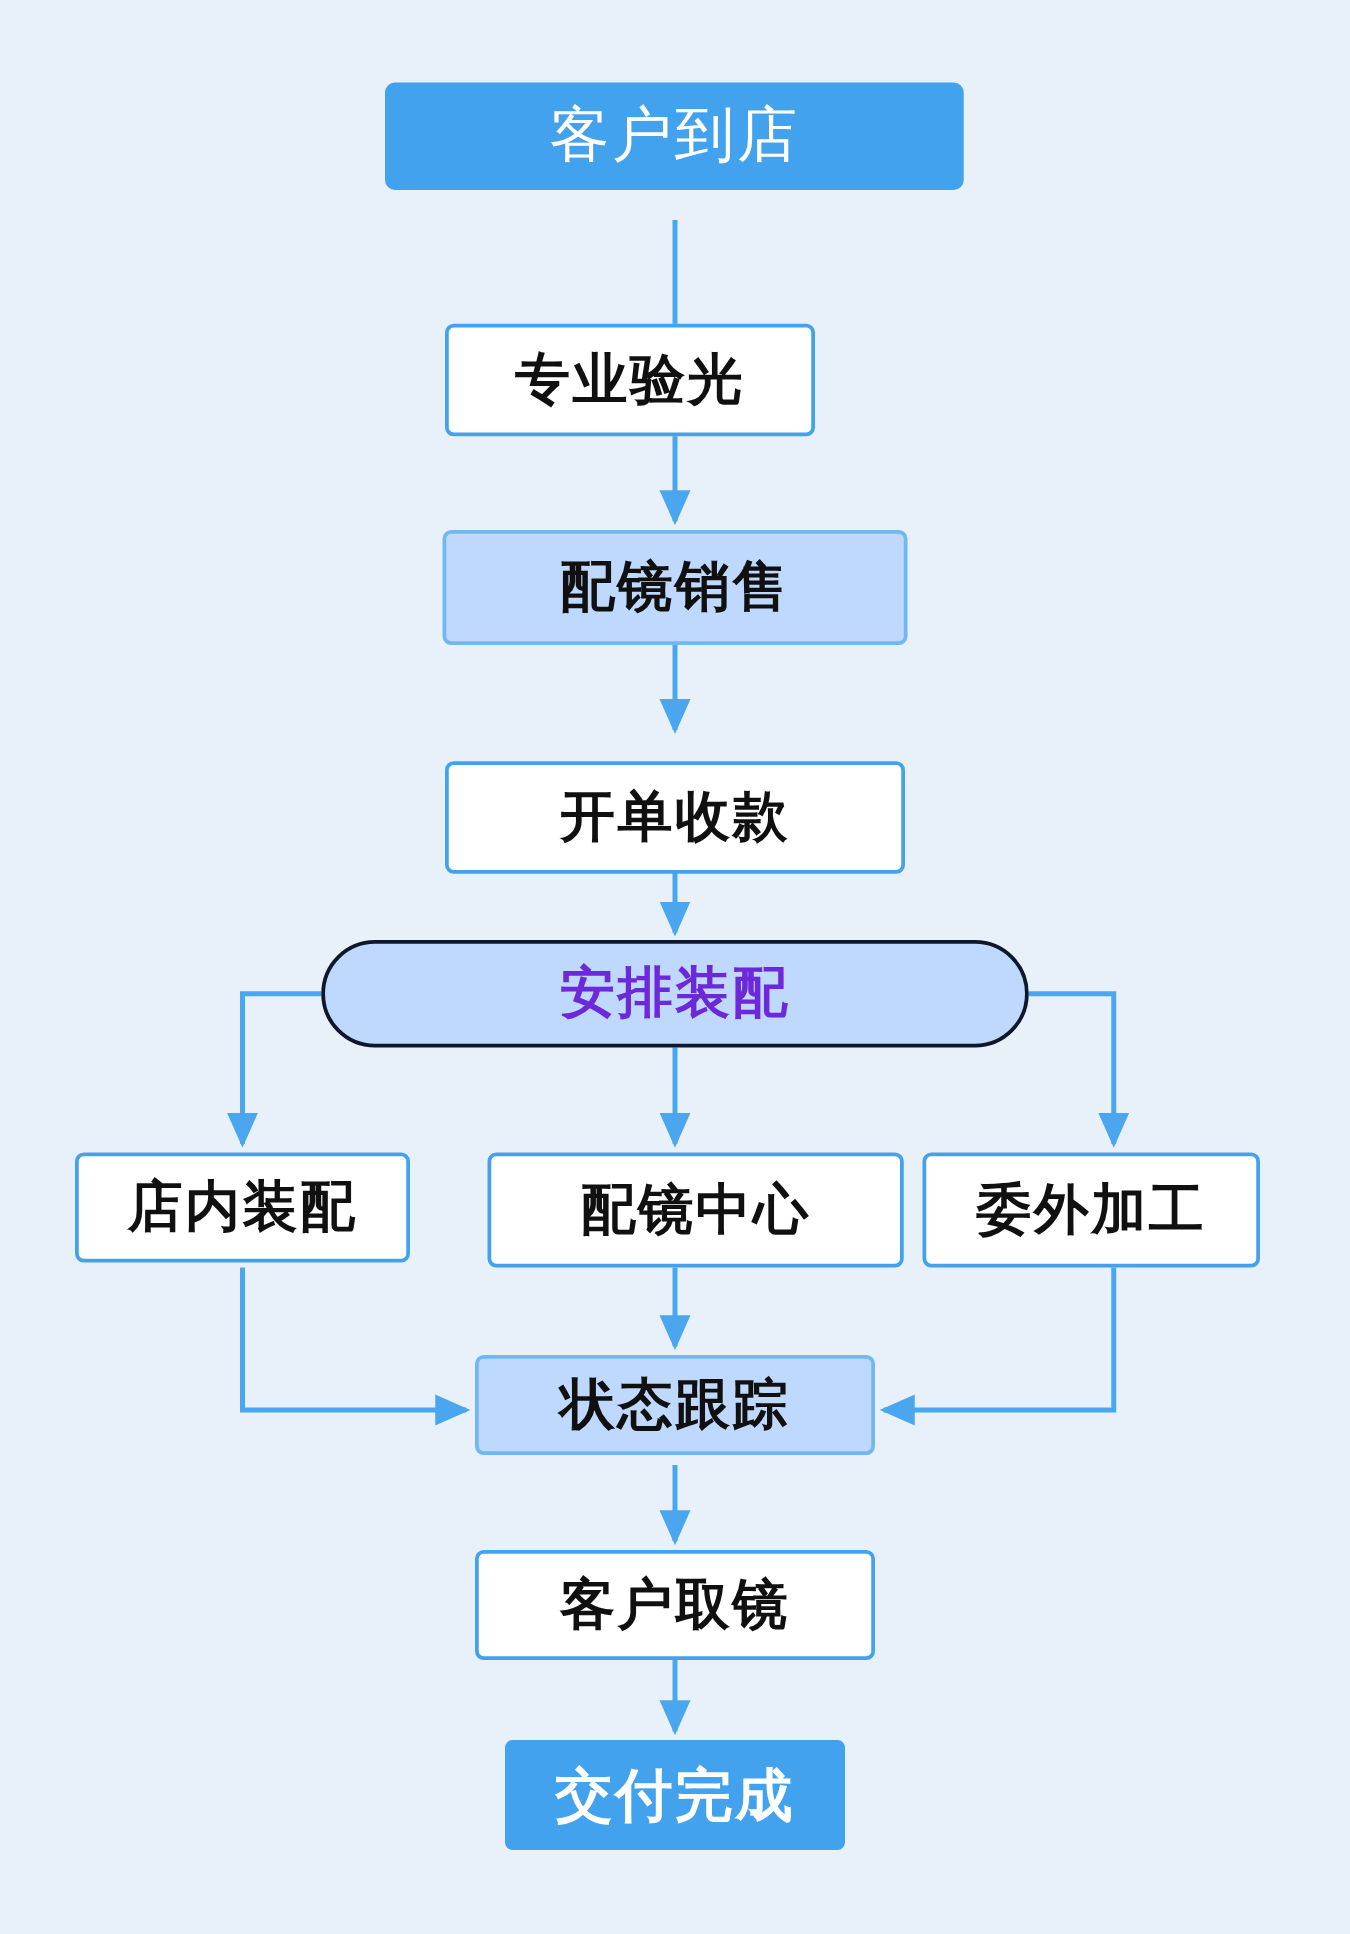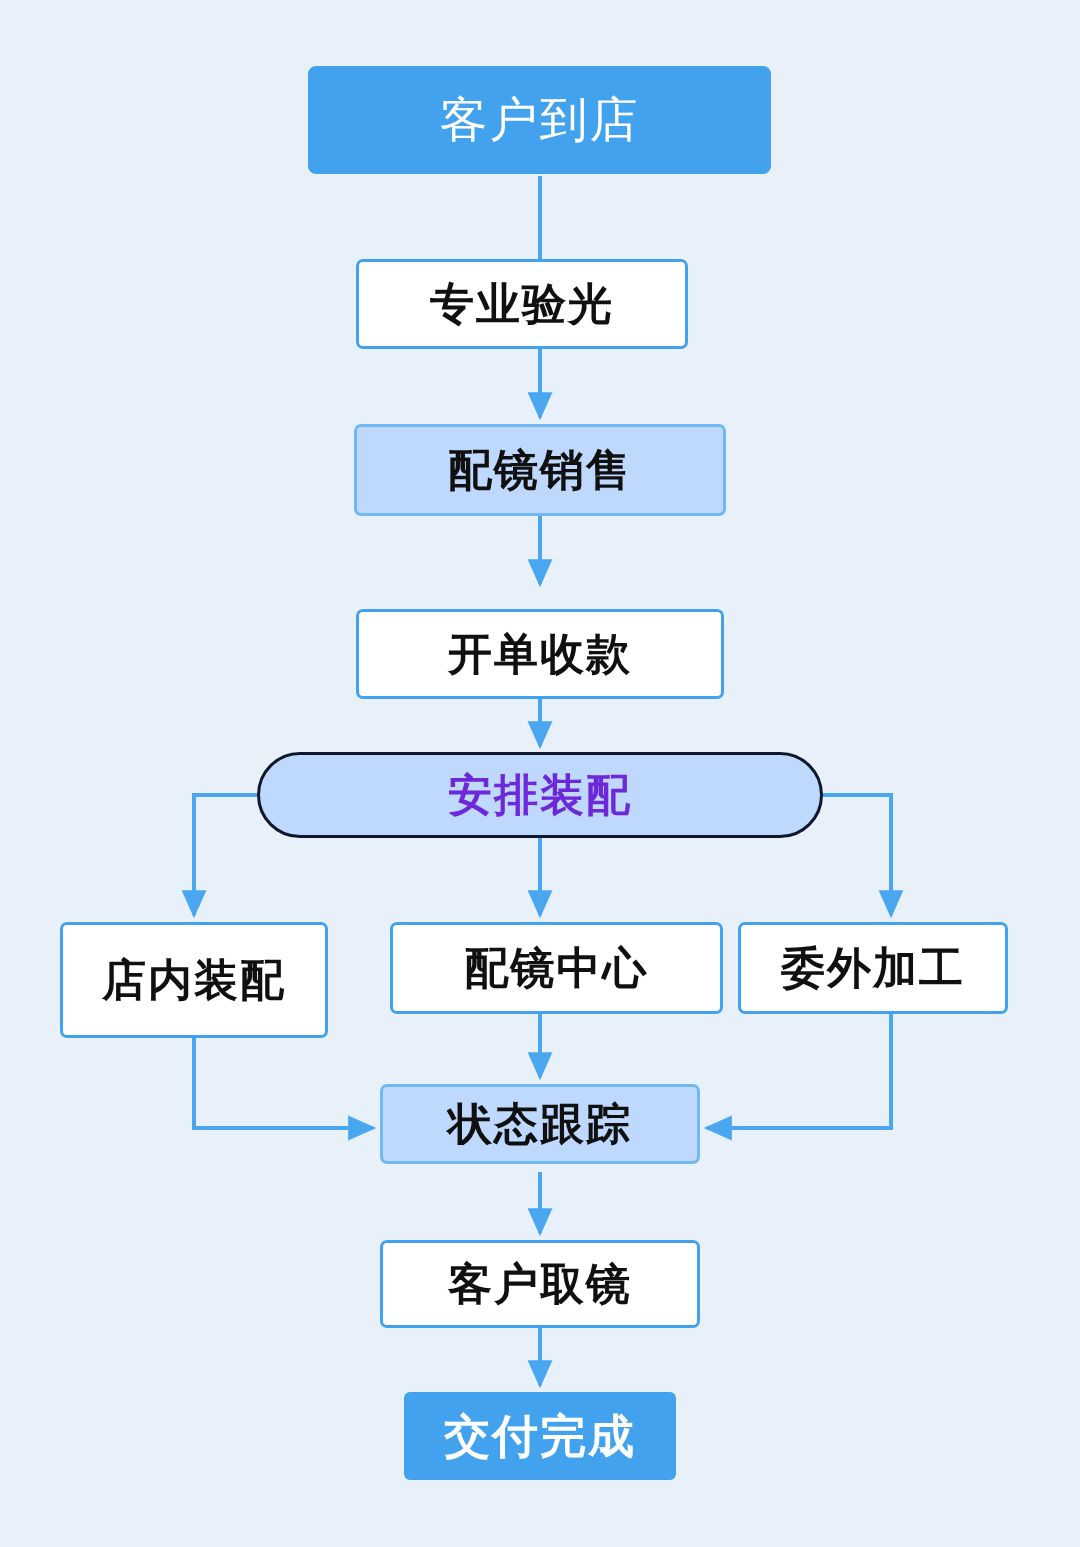--- a/index.html
+++ b/index.html
@@ -66,26 +66,26 @@
     color: #101010;
   }
   .node.pill {
     background: #bed8fe;
     border: 3px solid #0f172a;
     border-radius: 999px;
     color: #6d28d9;
   }
 
   
-  #n-arrive   { left: 308px; top: 66px;   width: 463px; height: 108px; font-size: 48px; font-weight: 400; }
-  #n-exam     { left: 356px; top: 259px;  width: 332px; height: 90px;  font-size: 44px; font-weight: 700; }
+  #n-arrive   { left: 308px; top: 66px;   width: 463px; height: 86px; font-size: 48px; font-weight: 400; }
+  #n-exam     { left: 356px; top: 259px;  width: 296px; height: 90px;  font-size: 44px; font-weight: 700; }
   #n-sales    { left: 354px; top: 424px;  width: 372px; height: 92px;  font-size: 44px; font-weight: 700; }
   #n-billing  { left: 356px; top: 609px;  width: 368px; height: 90px;  font-size: 44px; font-weight: 700; }
   #n-assemble { left: 257px; top: 752px;  width: 566px; height: 86px;  font-size: 44px; font-weight: 700; }
-  #n-instore  { left: 60px;  top: 922px;  width: 268px; height: 116px;  font-size: 44px; font-weight: 700; }
+  #n-instore  { left: 60px;  top: 922px;  width: 268px; height: 88px;  font-size: 44px; font-weight: 700; }
   #n-center   { left: 390px; top: 922px;  width: 333px; height: 92px;  font-size: 44px; font-weight: 700; }
   #n-outsrc   { left: 738px; top: 922px;  width: 270px; height: 92px;  font-size: 44px; font-weight: 700; }
   #n-track    { left: 380px; top: 1084px; width: 320px; height: 80px;  font-size: 44px; font-weight: 700; }
   #n-pickup   { left: 380px; top: 1240px; width: 320px; height: 88px;  font-size: 44px; font-weight: 700; }
   #n-done     { left: 404px; top: 1392px; width: 272px; height: 88px;  font-size: 46px; font-weight: 700; border-radius: 6px; }
 </style>
 </head>
 <body>
 
 <div id="canvas">

